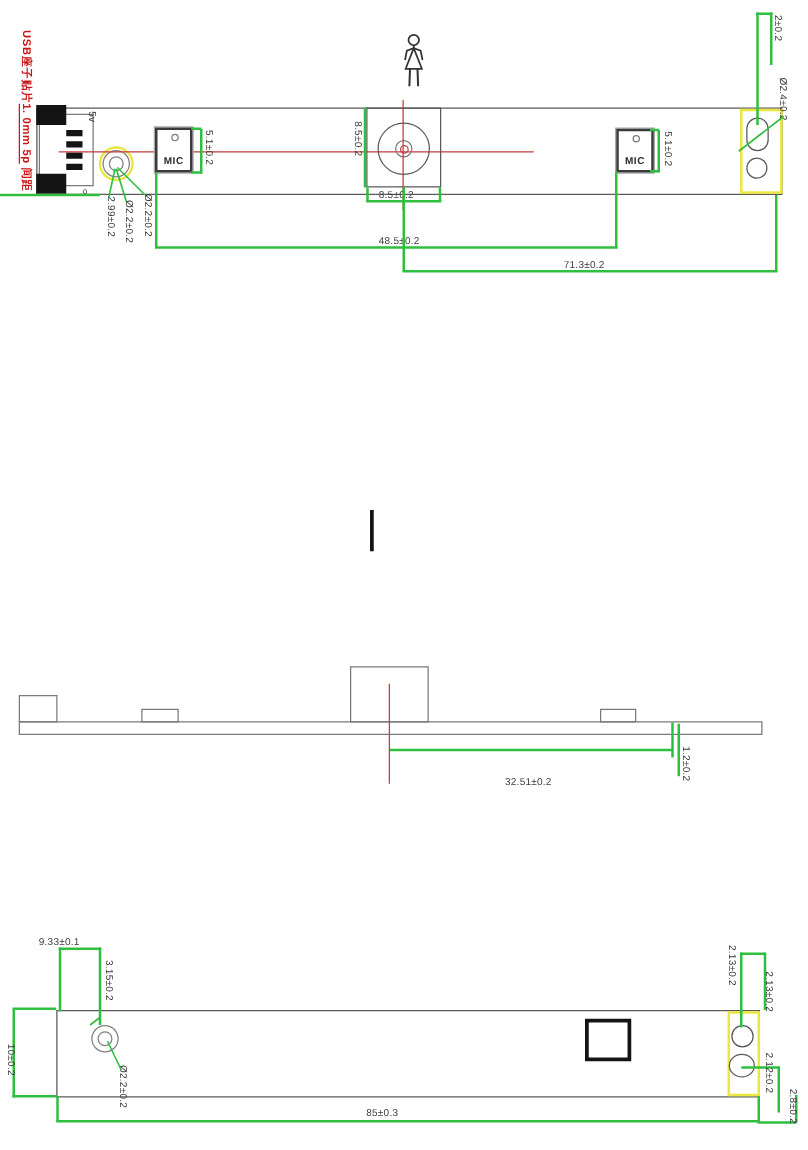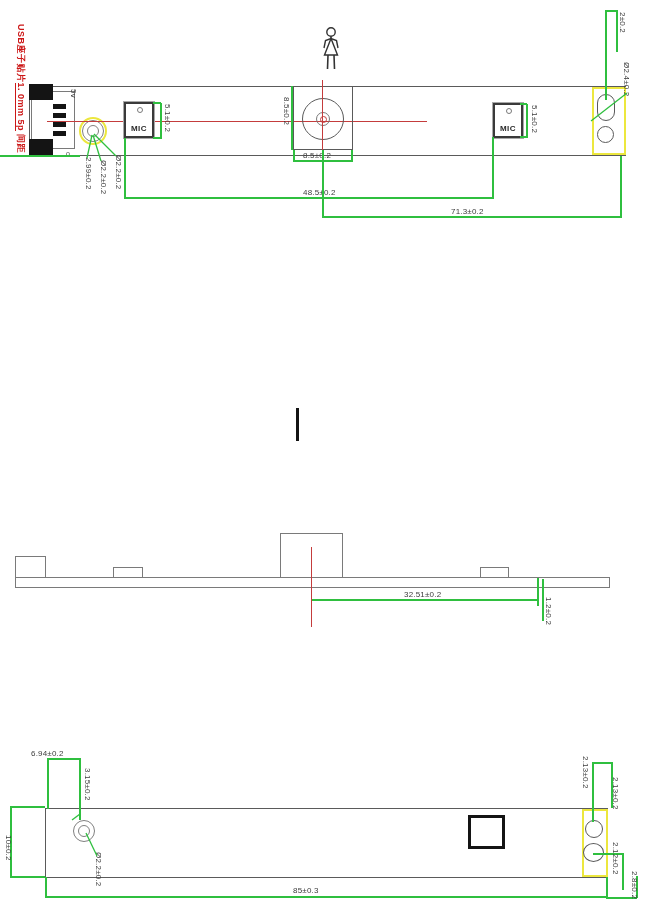--- a/index.html
+++ b/index.html
@@ -114,40 +114,40 @@
 <div class="blk" style="left:296px; top:408px; width:2.5px; height:33px;"></div>
 
 <div class="out thin" style="left:15px; top:577px; width:595px; height:11px;"></div>
 <div class="out thin" style="left:15px; top:556px; width:31px; height:22px;"></div>
 <div class="out thin" style="left:113px; top:567px; width:30px; height:11px;"></div>
 <div class="out thin" style="left:280px; top:533px; width:63px; height:45px;"></div>
 <div class="out thin" style="left:480px; top:567px; width:29px; height:11px;"></div>
 <div class="rl" style="left:311px; top:547px; width:1.2px; height:80px;"></div>
 <div class="gl" style="left:312px; top:599px; width:226px; height:1.5px;"></div>
 <div class="gl" style="left:537px; top:578px; width:1.5px; height:28px;"></div>
-<div class="dim" style="left:404px; top:590px;">32.51±0.2</div>
+<div class="dim" style="left:404px; top:621px;">32.51±0.2</div>
 <div class="gl" style="left:542px; top:579px; width:1.5px; height:42px;"></div>
 <div class="dim vdim" style="left:553px; top:597px;">1.2±0.2</div>
 
 <div class="out" style="left:45px; top:808px; width:563px; height:70px;"></div>
 <div class="yellow" style="left:582px; top:809px; width:26px; height:68px;"></div>
 
 <div class="out circle" style="left:73px; top:820px; width:22px; height:22px; border-color:#808080;"></div>
 <div class="out circle" style="left:78px; top:825px; width:12px; height:12px; border-color:#808080;"></div>
 
 <div class="blk" style="left:468px; top:815px; width:37px; height:34px;"></div>
 <div style="position:absolute; left:471px; top:818px; width:31px; height:28px; background:#fff;"></div>
 
 <div class="out circle" style="left:585px; top:820px; width:18px; height:18px;"></div>
 <div class="out circle" style="left:583px; top:843px; width:21px; height:19px;"></div>
 
 <div class="gl" style="left:47px; top:758px; width:34px; height:1.5px;"></div>
 <div class="gl" style="left:47px; top:758px; width:1.5px; height:51px;"></div>
 <div class="gl" style="left:79px; top:758px; width:1.5px; height:62px;"></div>
-<div class="dim" style="left:31px; top:749px;">6.94±0.2</div>
+<div class="dim" style="left:31px; top:749px;">9.33±0.1</div>
 <div class="dim vdim" style="left:92px; top:768px;">3.15±0.2</div>
 <div class="gl" style="left:10px; top:808px; width:1.5px; height:70px;"></div>
 <div class="gl" style="left:10px; top:806px; width:35px; height:1.5px;"></div>
 <div class="gl" style="left:10px; top:876px; width:35px; height:1.5px;"></div>
 <div class="dim vdim" style="left:13px; top:835px;">10±0.2</div>
 <div class="dim vdim" style="left:103px; top:852px;">Ø2.2±0.2</div>
 
 <div class="gl" style="left:45px; top:896px; width:563px; height:1.5px;"></div>
 <div class="gl" style="left:45px; top:877px; width:1.5px; height:20px;"></div>
 <div class="gl" style="left:606px; top:877px; width:1.5px; height:20px;"></div>

